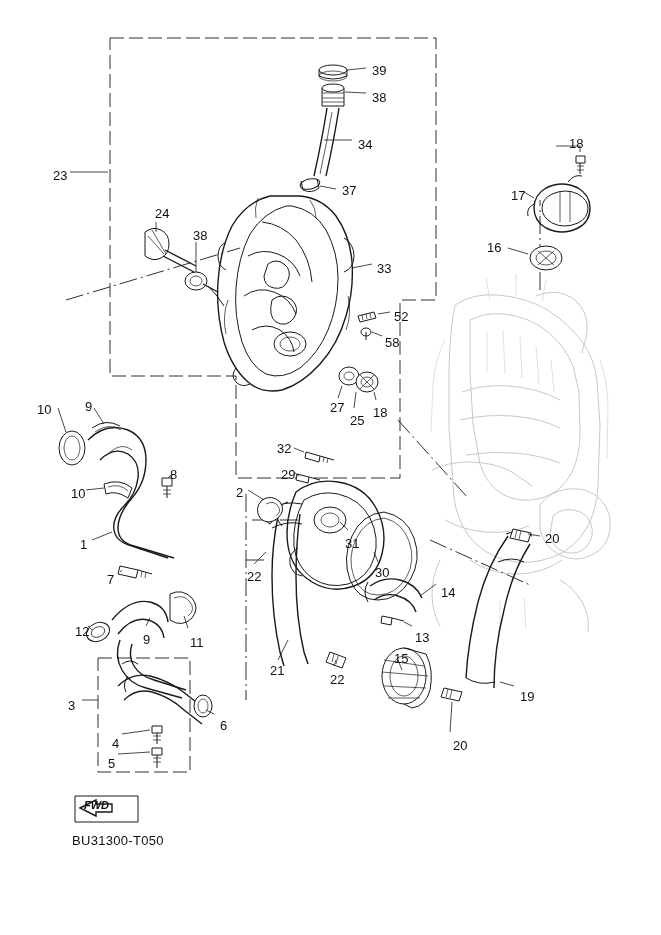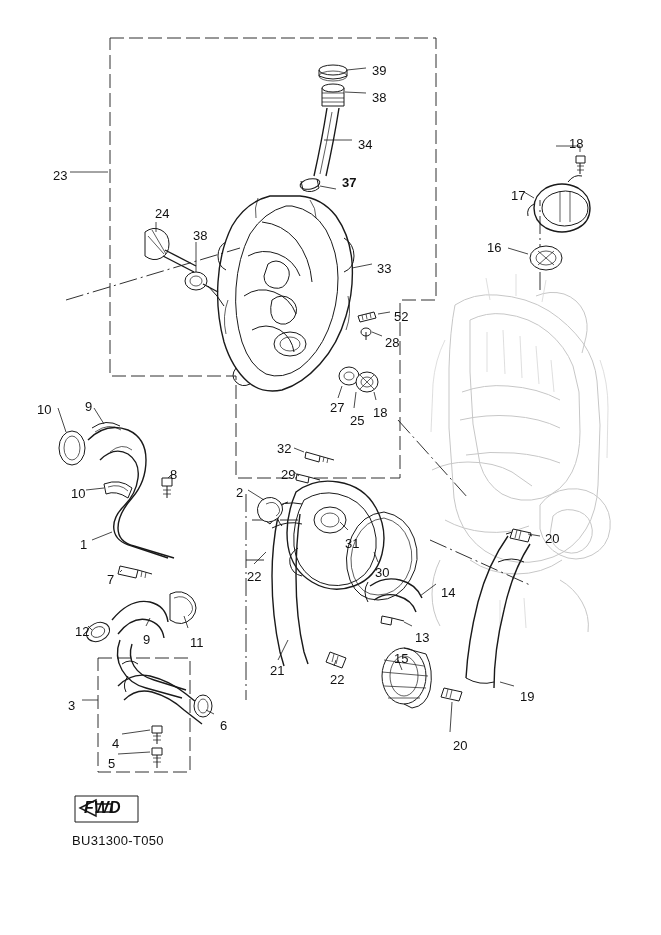--- a/index.html
+++ b/index.html
@@ -37,21 +37,21 @@
     left: 72px;
     top: 833px;
     font-size: 13px;
     color: #111111;
     letter-spacing: 0.3px;
   }
   #fwd-label {
     position: absolute;
     left: 84px;
     top: 799px;
-    font-size: 16px;
+    font-size: 11px;
     font-weight: bold;
     font-style: italic;
     color: #111111;
   }
 </style>
 </head>
 <body>
 
 <div id="page">
 
@@ -356,29 +356,29 @@
   </svg>
 
   <div id="fwd-label">FWD</div>
   <div id="part-code">BU31300-T050</div>
 
   <div id="callout-layer">
       <div class="callout" style="left: 372px; top: 64px;">39</div>
       <div class="callout" style="left: 372px; top: 91px;">38</div>
       <div class="callout" style="left: 358px; top: 138px;">34</div>
       <div class="callout" style="left: 545px; top: 137px; margin-left: 24px;">18</div>
-      <div class="callout" style="left: 342px; top: 176px; font-weight: bold;">37</div>
+      <div class="callout" style="left: 342px; top: 184px;">37</div>
       <div class="callout" style="left: 53px; top: 169px;">23</div>
       <div class="callout" style="left: 511px; top: 189px;">17</div>
       <div class="callout" style="left: 155px; top: 207px;">24</div>
       <div class="callout" style="left: 193px; top: 229px;">38</div>
       <div class="callout" style="left: 487px; top: 241px;">16</div>
       <div class="callout" style="left: 377px; top: 262px;">33</div>
       <div class="callout" style="left: 394px; top: 310px;">52</div>
-      <div class="callout" style="left: 385px; top: 336px;">28</div>
+      <div class="callout" style="left: 385px; top: 336px;">58</div>
       <div class="callout" style="left: 330px; top: 401px;">27</div>
       <div class="callout" style="left: 350px; top: 414px;">25</div>
       <div class="callout" style="left: 373px; top: 406px;">18</div>
       <div class="callout" style="left: 37px; top: 403px;">10</div>
       <div class="callout" style="left: 85px; top: 400px;">9</div>
       <div class="callout" style="left: 277px; top: 442px;">32</div>
       <div class="callout" style="left: 281px; top: 468px;">29</div>
       <div class="callout" style="left: 71px; top: 487px;">10</div>
       <div class="callout" style="left: 170px; top: 468px;">8</div>
       <div class="callout" style="left: 236px; top: 486px;">2</div>

